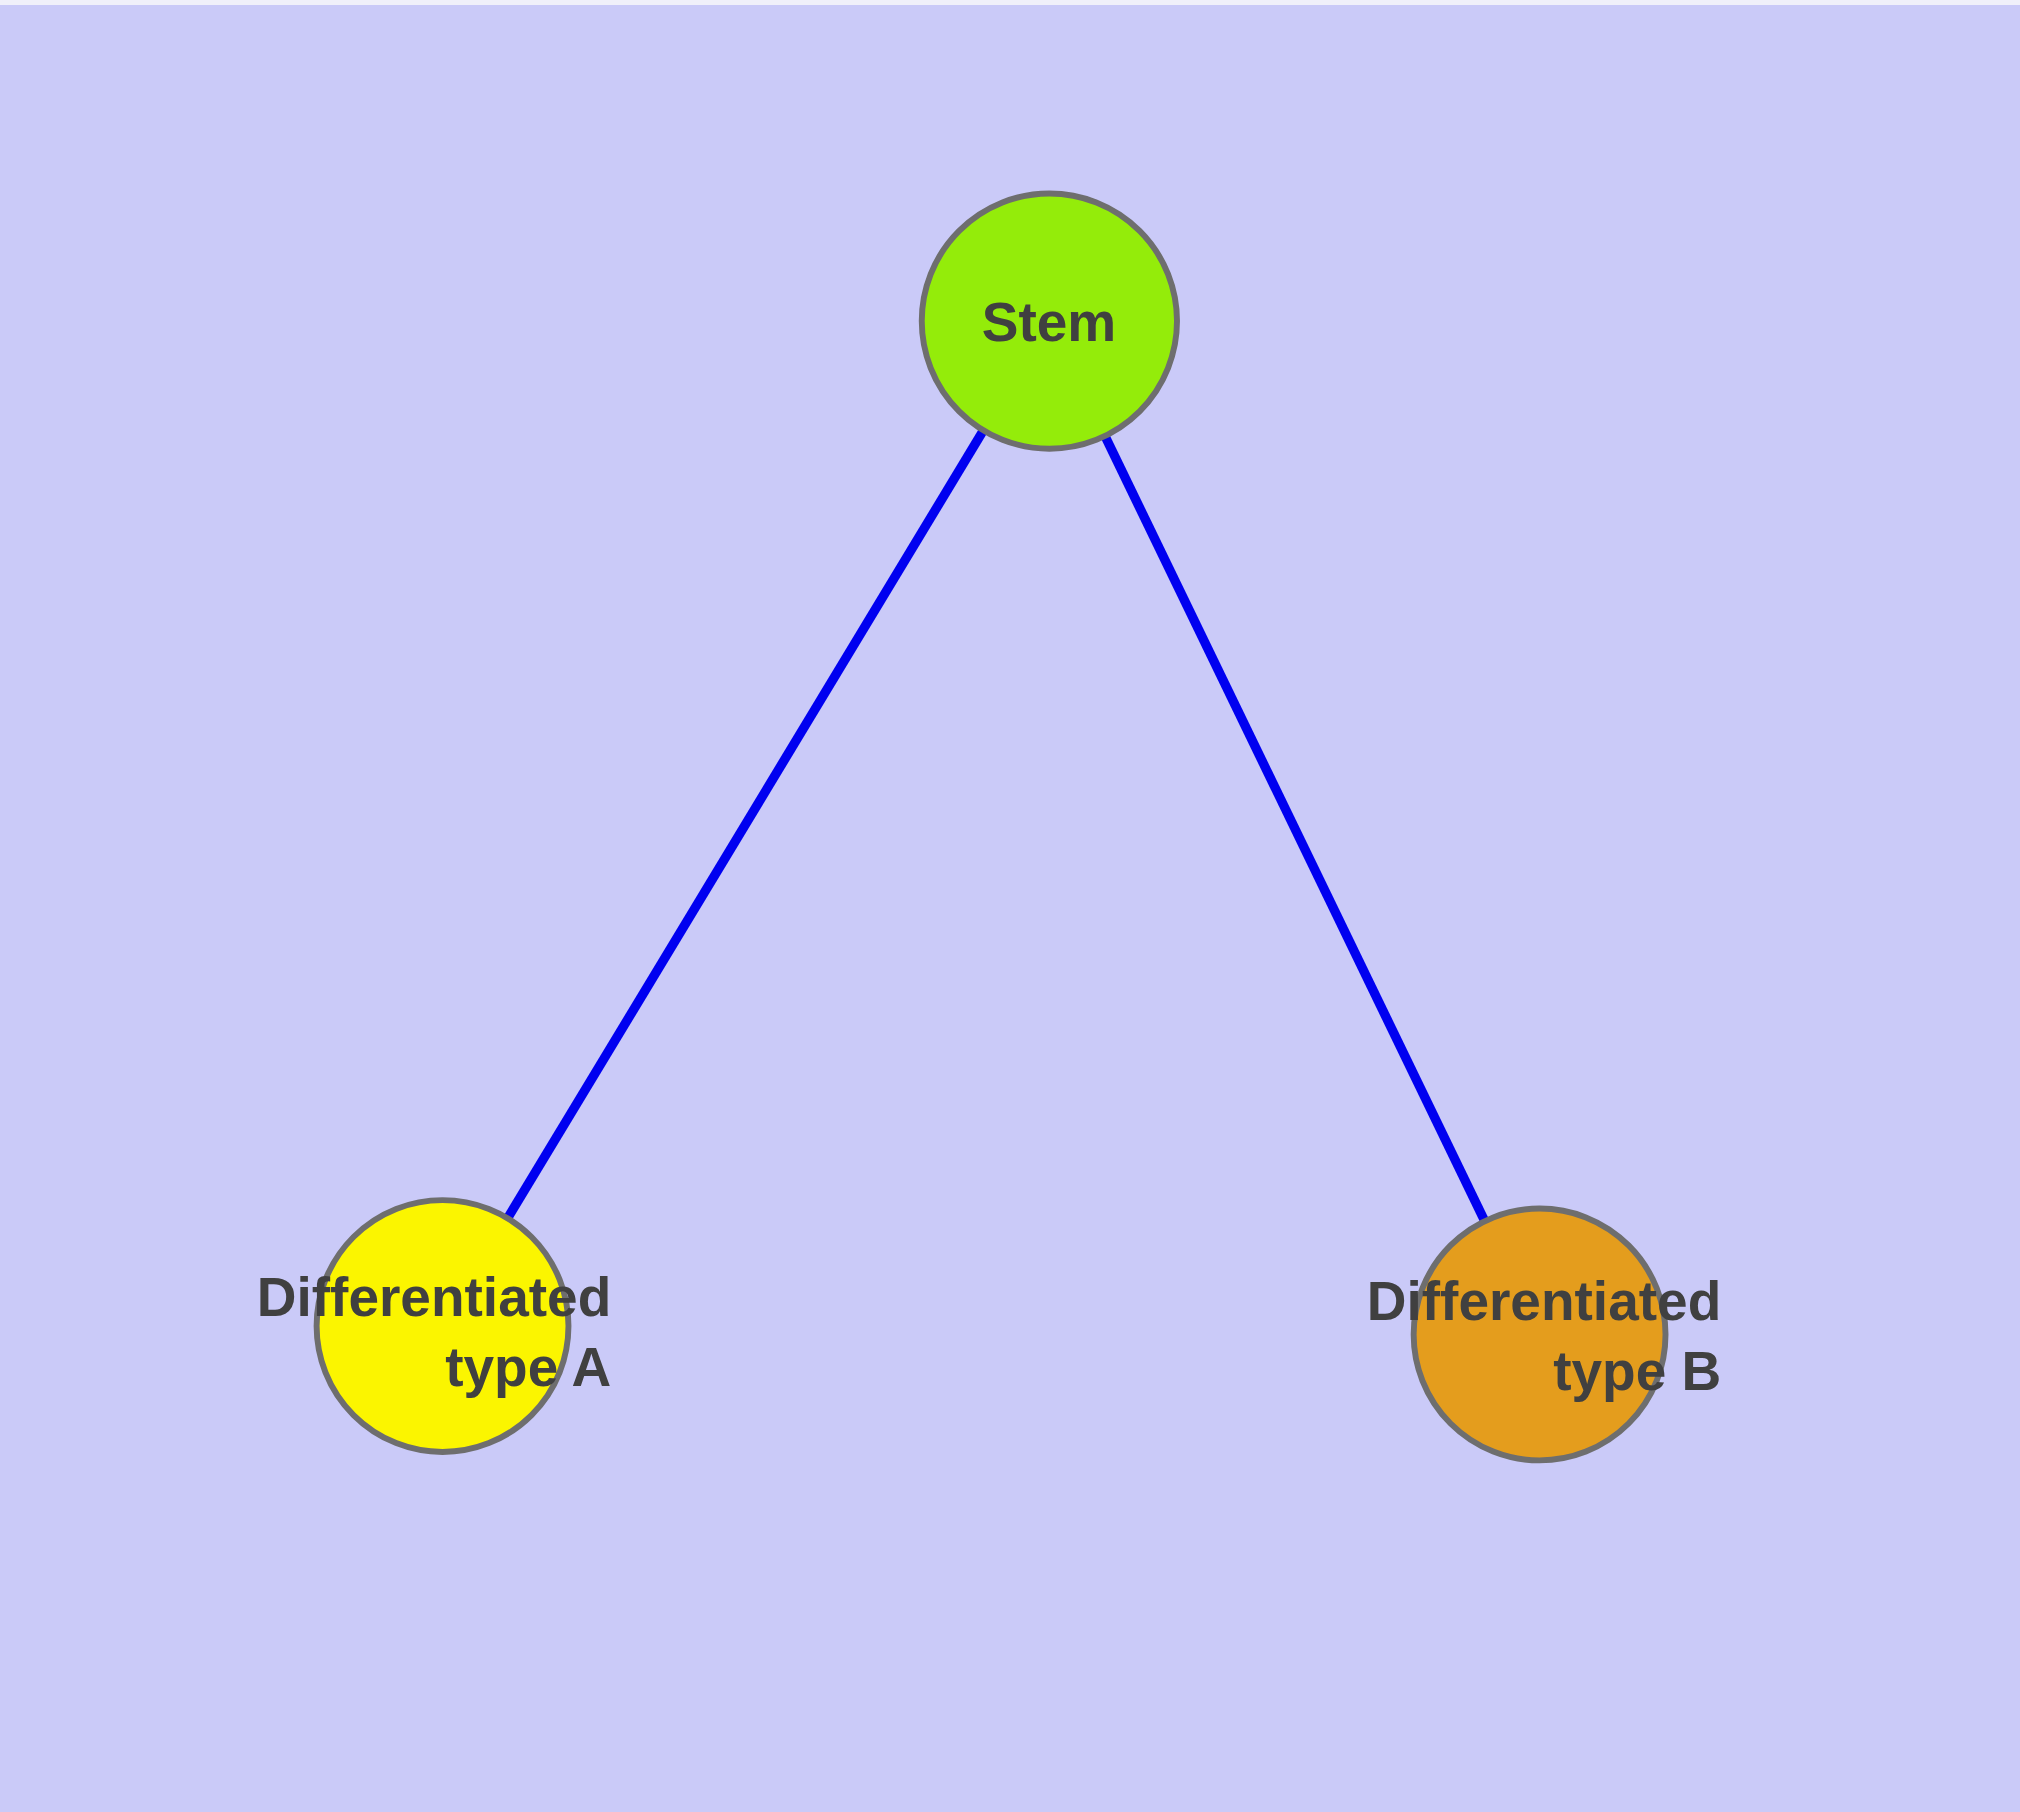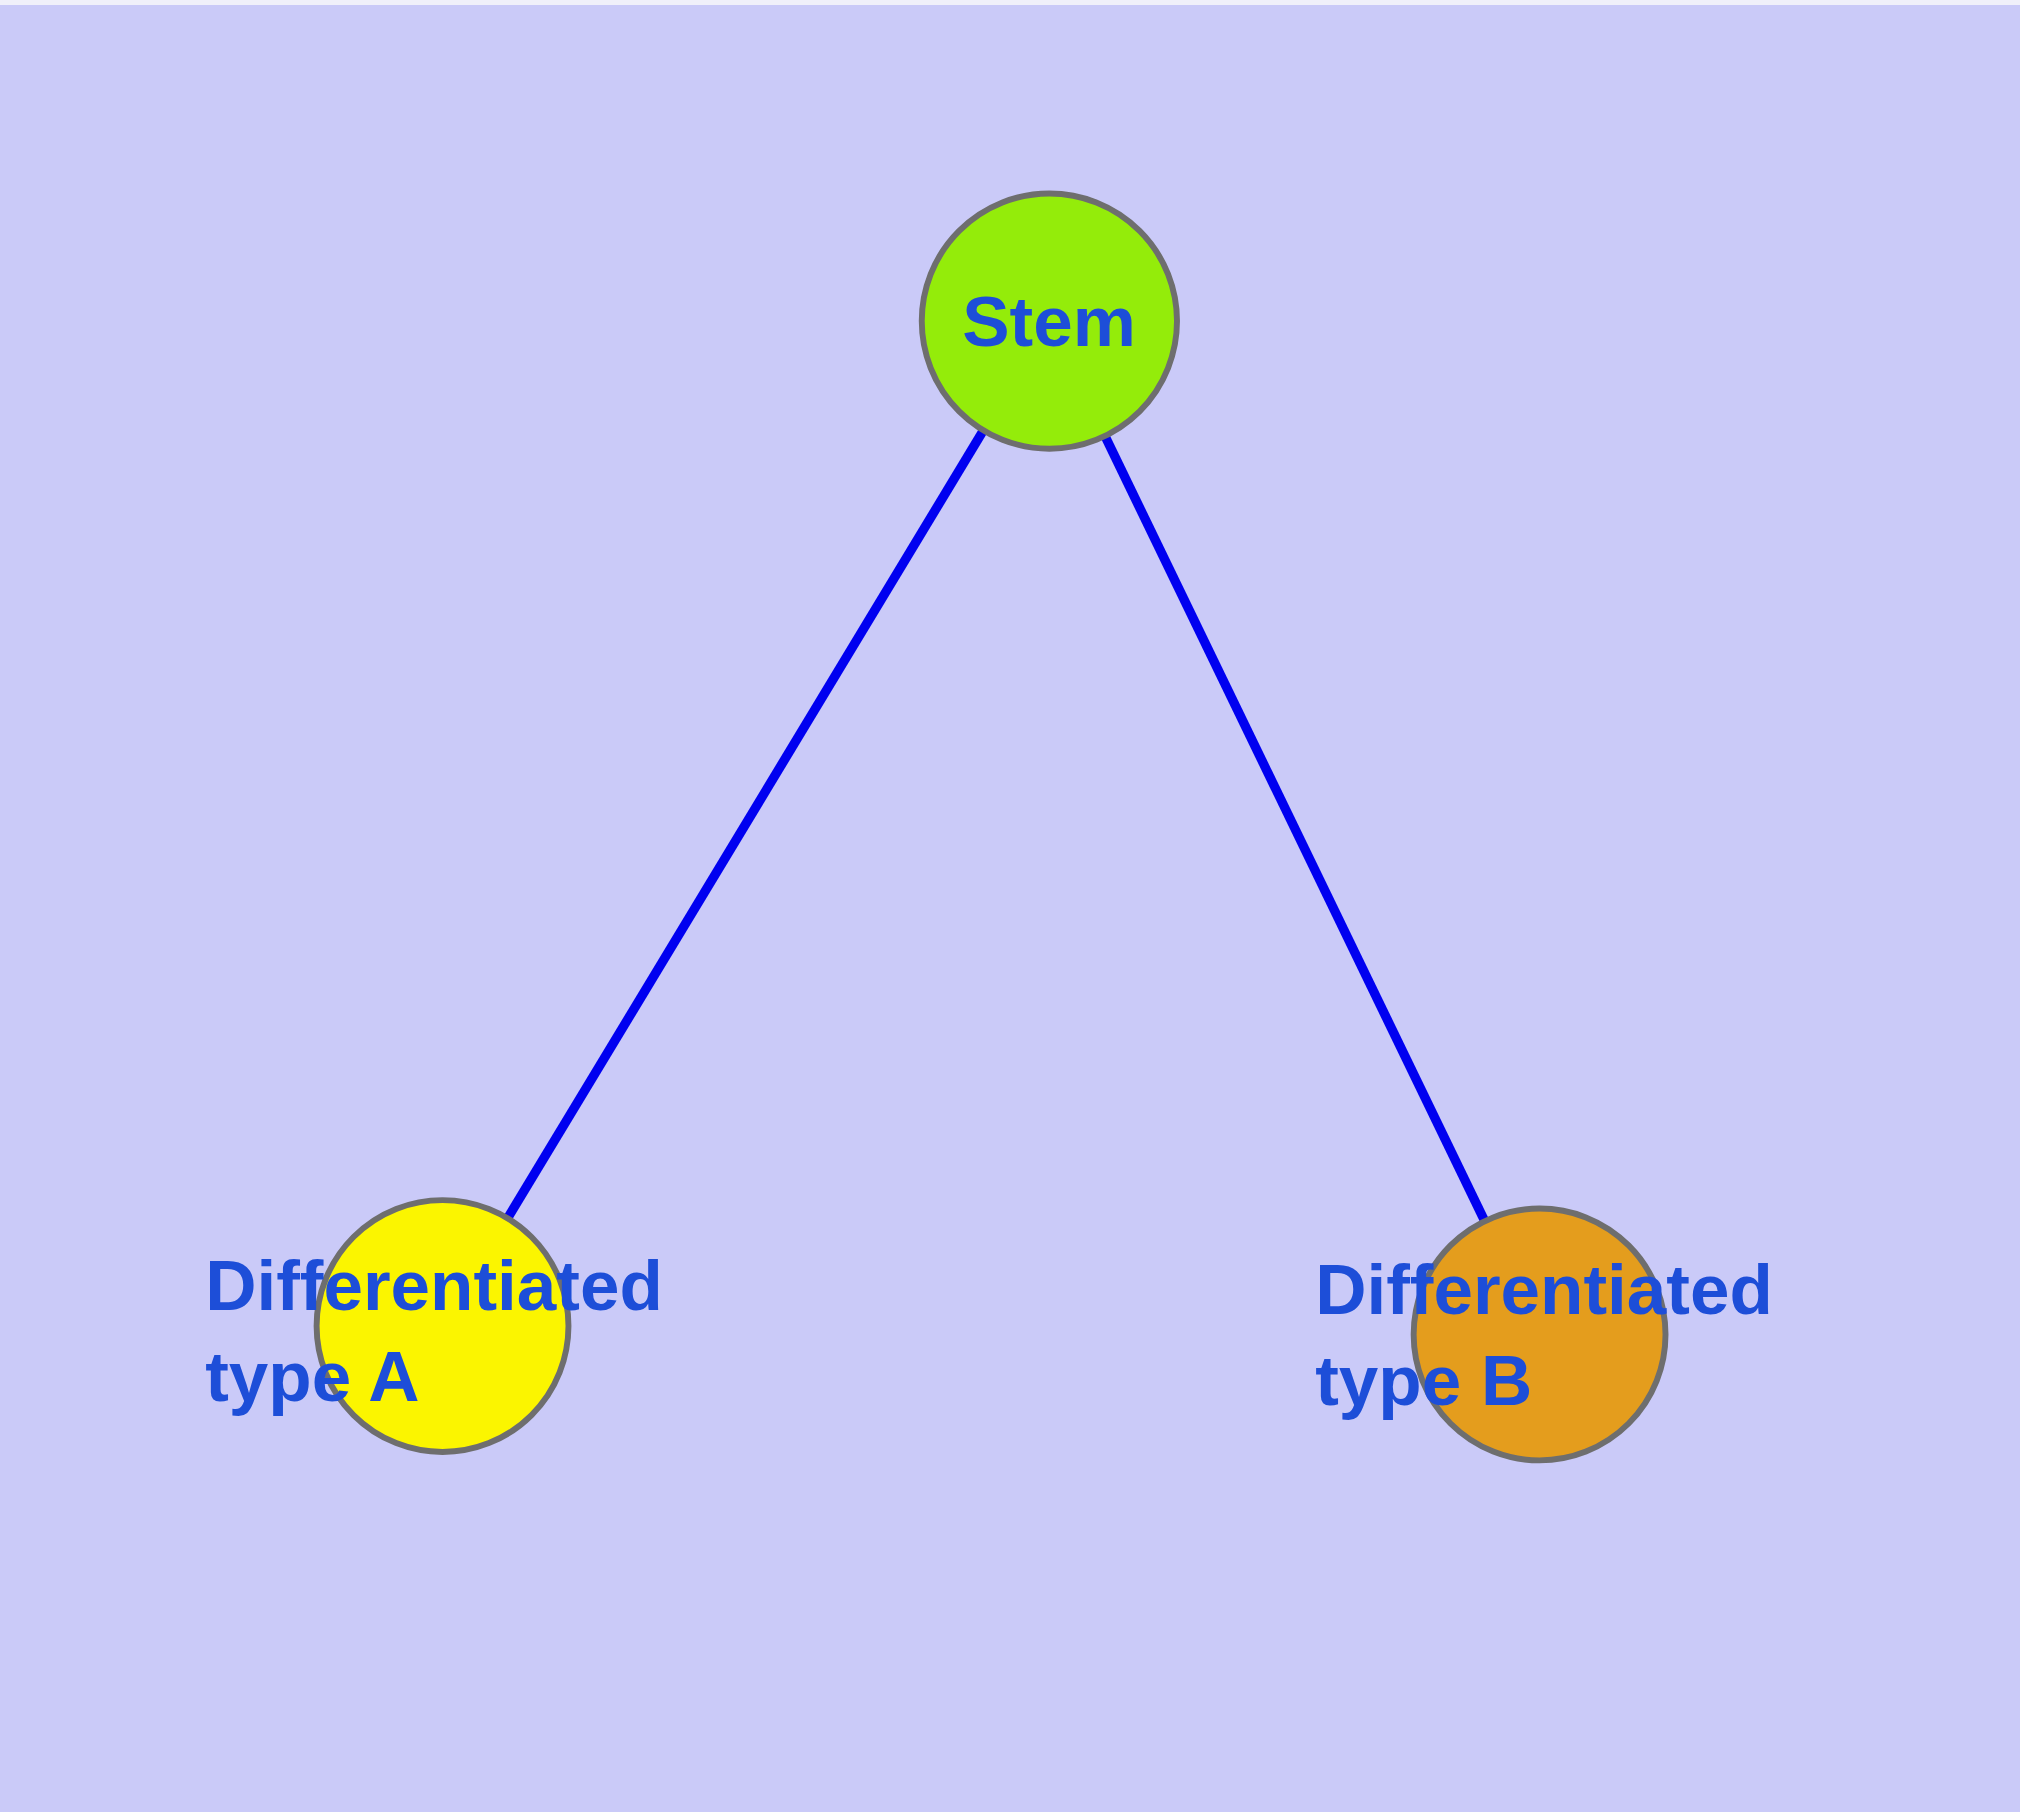--- a/index.html
+++ b/index.html
@@ -26,26 +26,26 @@
   .edge {
     stroke-width: 11px;
     fill: none;
   }
   .node-circle {
     stroke-width: 7px;
   }
   .node-label {
     position: absolute;
     transform: translate(-50%, -50%);
-    text-align: left;
+    text-align: right;
     white-space: pre-line;
     font-weight: 700;
-    font-size: 71px;
+    font-size: 55px;
     line-height: 1.28;
-    color: #1d4ed8;
+    color: #404040;
     letter-spacing: 0px;
   }
 </style>
 </head>
 <body>
 
 <div class="canvas" style="background: rgb(202, 202, 248);">
 
   <svg class="graph-svg" viewBox="0 0 2384 2138" xmlns="http://www.w3.org/2000/svg">
 

